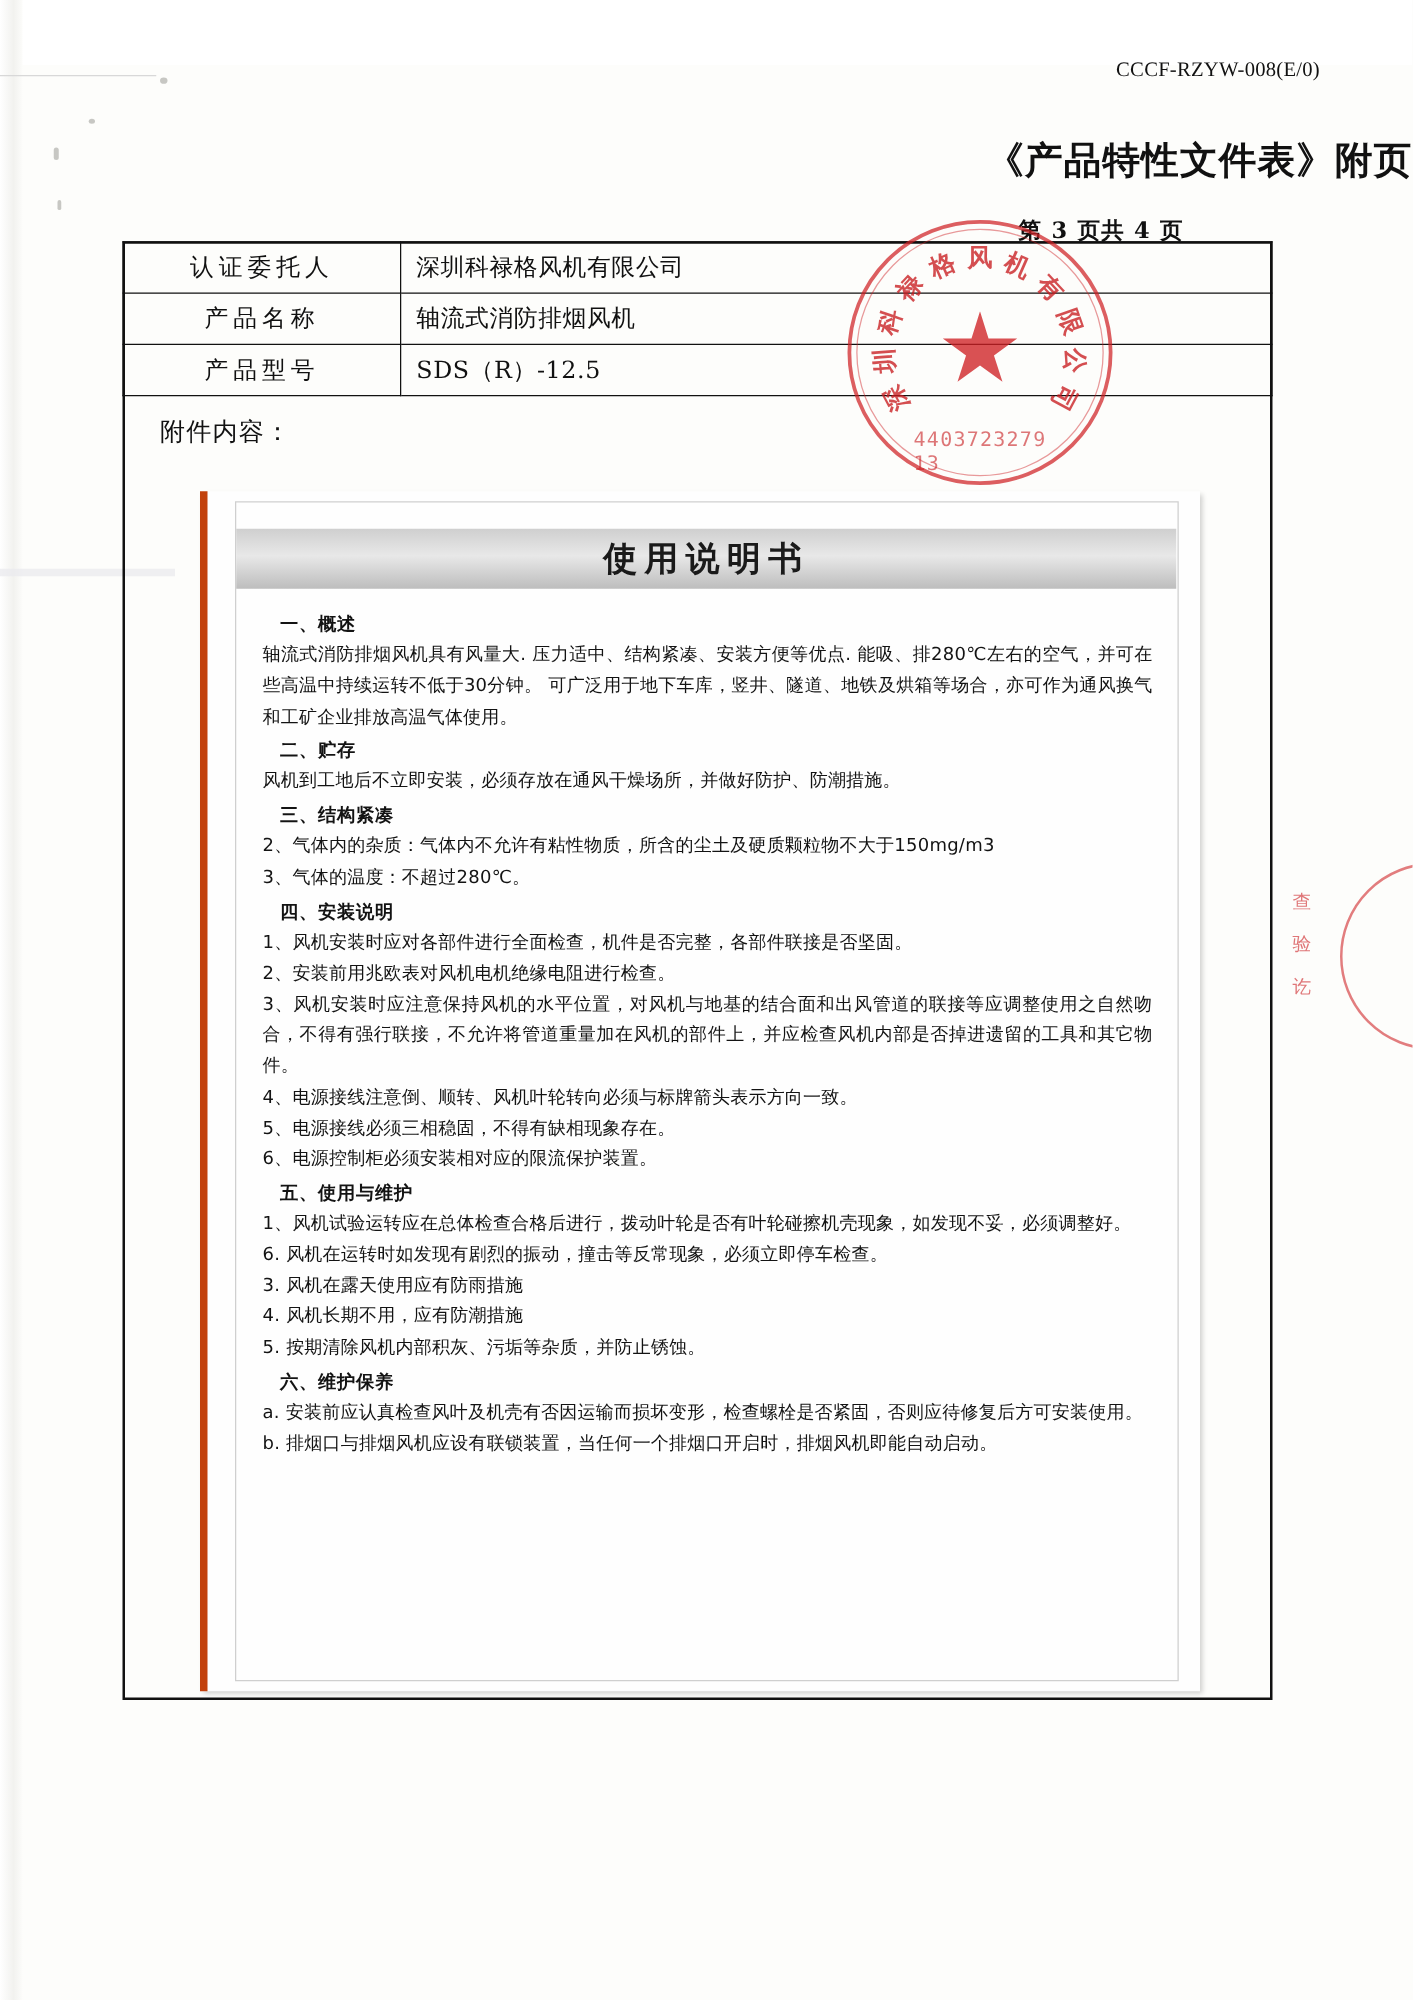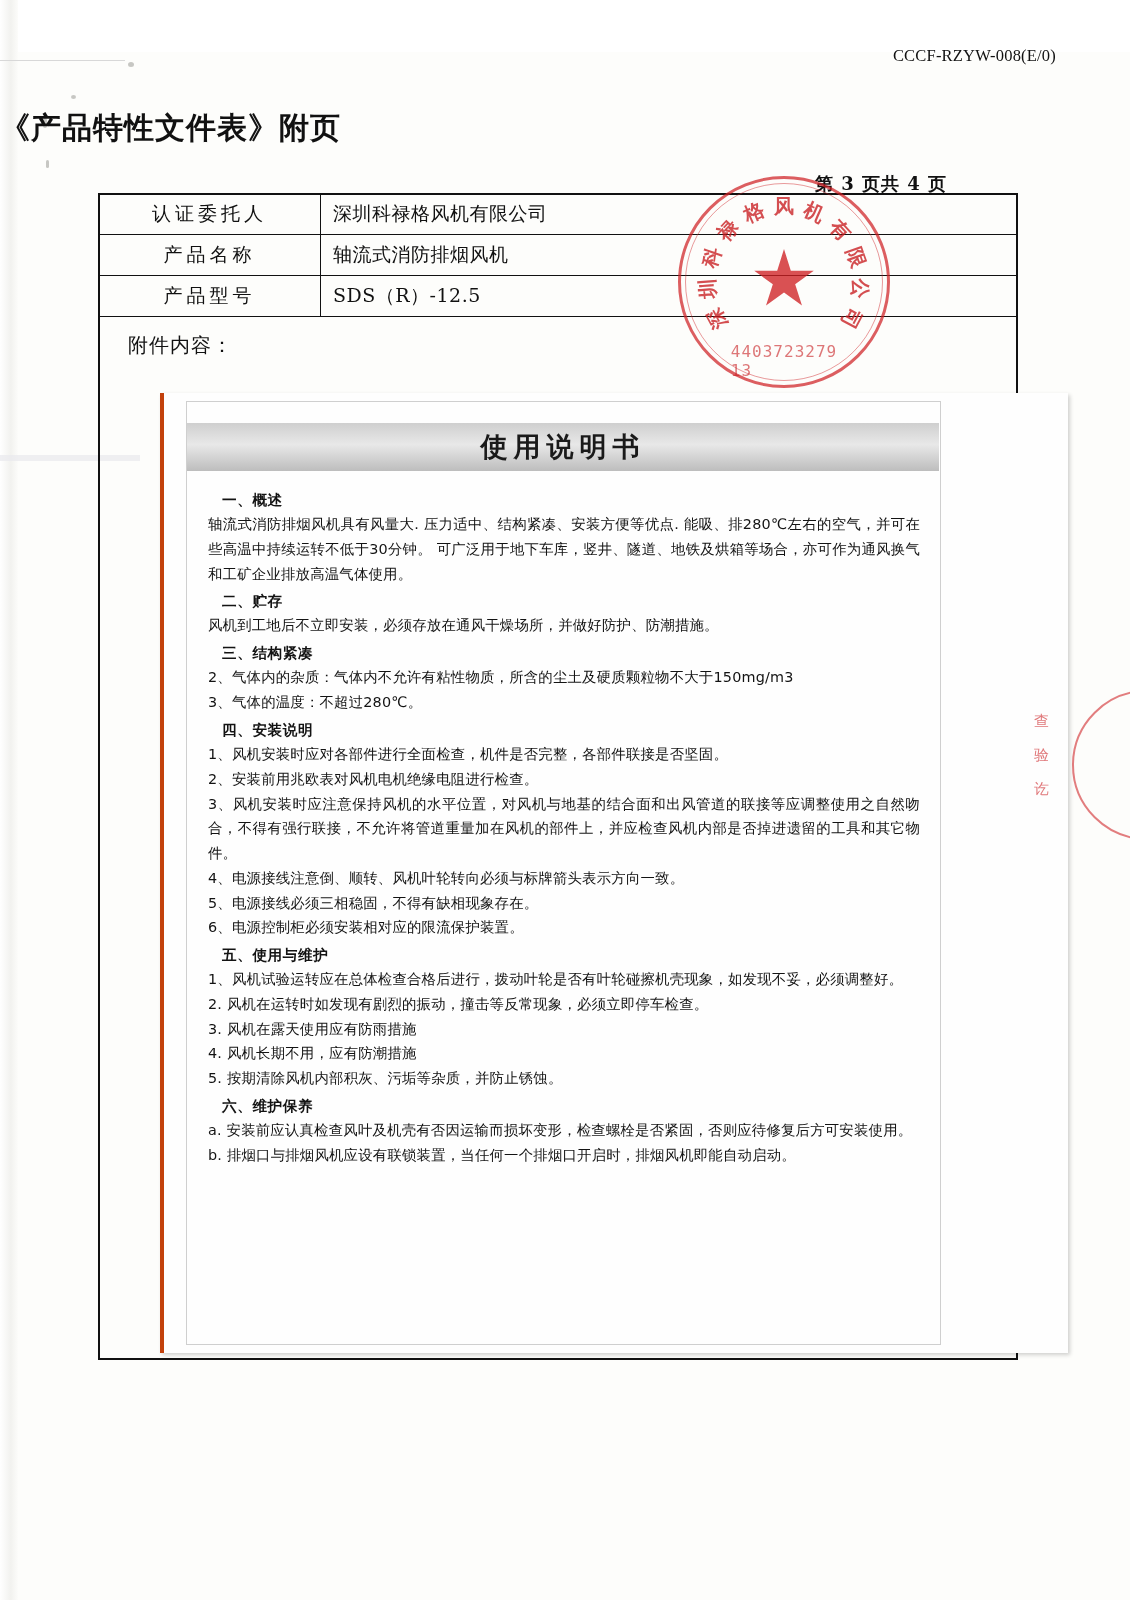--- a/index.html
+++ b/index.html
@@ -35,21 +35,21 @@
   
   .doc-code {
     position: absolute; right: 74px; top: 46px;
     font-size: 16.5px; letter-spacing: .2px;
     font-family: "Liberation Serif", serif;
   }
 
   
   .doc-title {
     position: absolute; left: 0; top: 108px; width: 1130px;
-    text-align: left;
+    text-align: right;
     font-family: "DejaVu Serif", serif;
     font-weight: bold;
     font-size: 30px;
     letter-spacing: 1px;
   }
 
   .page-no {
     position: absolute; right: 183px; top: 172px;
     font-size: 18px; font-weight: bold;
     font-family: "DejaVu Serif", serif;
@@ -89,24 +89,24 @@
 
   .attach-label {
     position: absolute; left: 128px; top: 332px;
     font-size: 20px; letter-spacing: 1px;
     font-family: "DejaVu Serif", serif;
   }
 
   
   .manual-sheet {
     position: absolute; left: 160px; top: 393px;
-    width: 908px; height: 960px;
+    width: 800px; height: 960px;
     background: #fefefe;
     box-shadow: 2px 2px 4px rgba(0,0,0,.18);
-    border-left: 4px solid #c2410c;
+    border-left: 6px solid #c2410c;
     overflow: hidden;
   }
   .manual-inner-border {
     position: absolute; left: 22px; top: 8px; width: 755px; height: 944px;
     border: 1px solid #cfcfcf;
   }
   .manual-title-band {
     position: absolute; left: 23px; top: 30px;
     width: 752px; height: 48px;
     background: linear-gradient(180deg,#cfcfcf 0%, #e8e8e8 45%, #bdbdbd 100%);
@@ -259,21 +259,21 @@
     <div class="sec-head">四、安装说明</div>
     <p class="para">1、风机安装时应对各部件进行全面检查，机件是否完整，各部件联接是否坚固。</p>
     <p class="para">2、安装前用兆欧表对风机电机绝缘电阻进行检查。</p>
     <p class="para">3、风机安装时应注意保持风机的水平位置，对风机与地基的结合面和出风管道的联接等应调整使用之自然吻合，不得有强行联接，不允许将管道重量加在风机的部件上，并应检查风机内部是否掉进遗留的工具和其它物件。</p>
     <p class="para">4、电源接线注意倒、顺转、风机叶轮转向必须与标牌箭头表示方向一致。</p>
     <p class="para">5、电源接线必须三相稳固，不得有缺相现象存在。</p>
     <p class="para">6、电源控制柜必须安装相对应的限流保护装置。</p>
 
     <div class="sec-head">五、使用与维护</div>
     <p class="para">1、风机试验运转应在总体检查合格后进行，拨动叶轮是否有叶轮碰擦机壳现象，如发现不妥，必须调整好。</p>
-    <p class="para">2. 风机在运转时如发现有剧烈的振动，撞击等反常现象，必须立即停车检查。</p>
+    <p class="para">6. 风机在运转时如发现有剧烈的振动，撞击等反常现象，必须立即停车检查。</p>
     <p class="para">3. 风机在露天使用应有防雨措施</p>
     <p class="para">4. 风机长期不用，应有防潮措施</p>
     <p class="para">5. 按期清除风机内部积灰、污垢等杂质，并防止锈蚀。</p>
 
     <div class="sec-head">六、维护保养</div>
     <p class="para">a. 安装前应认真检查风叶及机壳有否因运输而损坏变形，检查螺栓是否紧固，否则应待修复后方可安装使用。</p>
     <p class="para">b. 排烟口与排烟风机应设有联锁装置，当任何一个排烟口开启时，排烟风机即能自动启动。</p>
   </div>
 </div>
 

